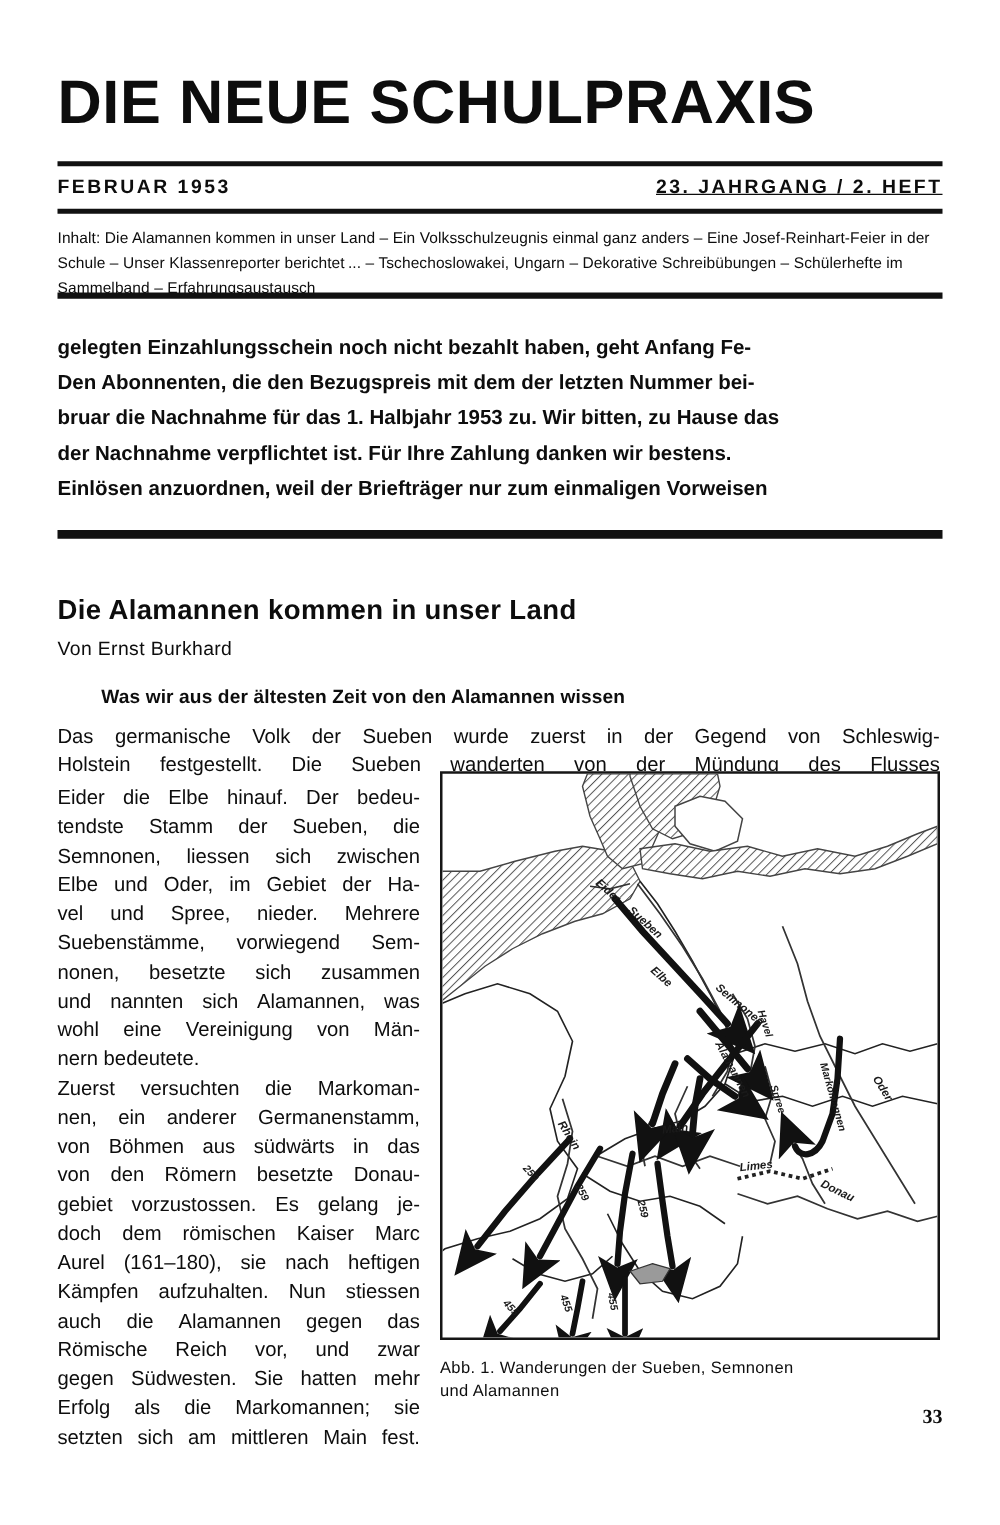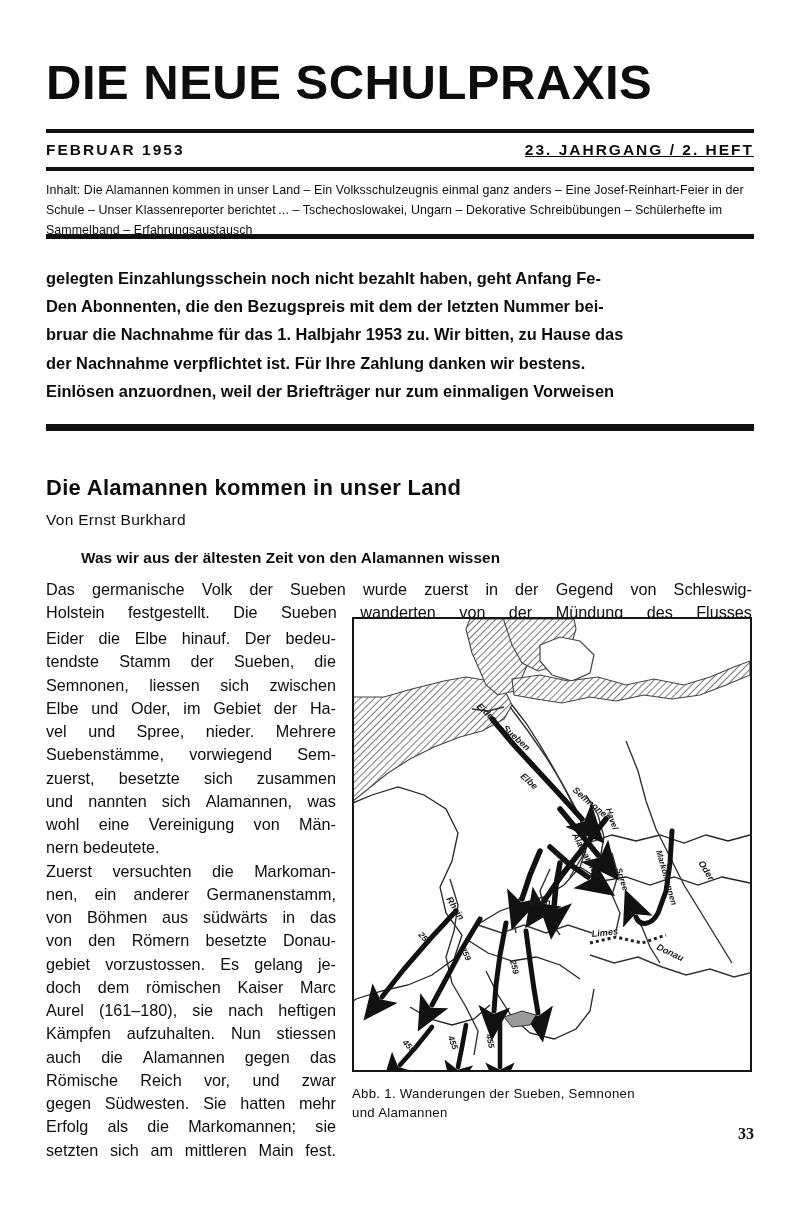--- a/index.html
+++ b/index.html
@@ -316,21 +316,21 @@
         <span>Spree,</span>
         <span>nieder.</span>
         <span>Mehrere</span>
       </span>
     <span class="ln just">
         <span>Suebenstämme,</span>
         <span>vorwiegend</span>
         <span>Sem-</span>
       </span>
     <span class="ln just">
-        <span>zuerst,</span>
+        <span>nonen,</span>
         <span>besetzte</span>
         <span>sich</span>
         <span>zusammen</span>
       </span>
     <span class="ln just">
         <span>und</span>
         <span>nannten</span>
         <span>sich</span>
         <span>Alamannen,</span>
         <span>was</span>

